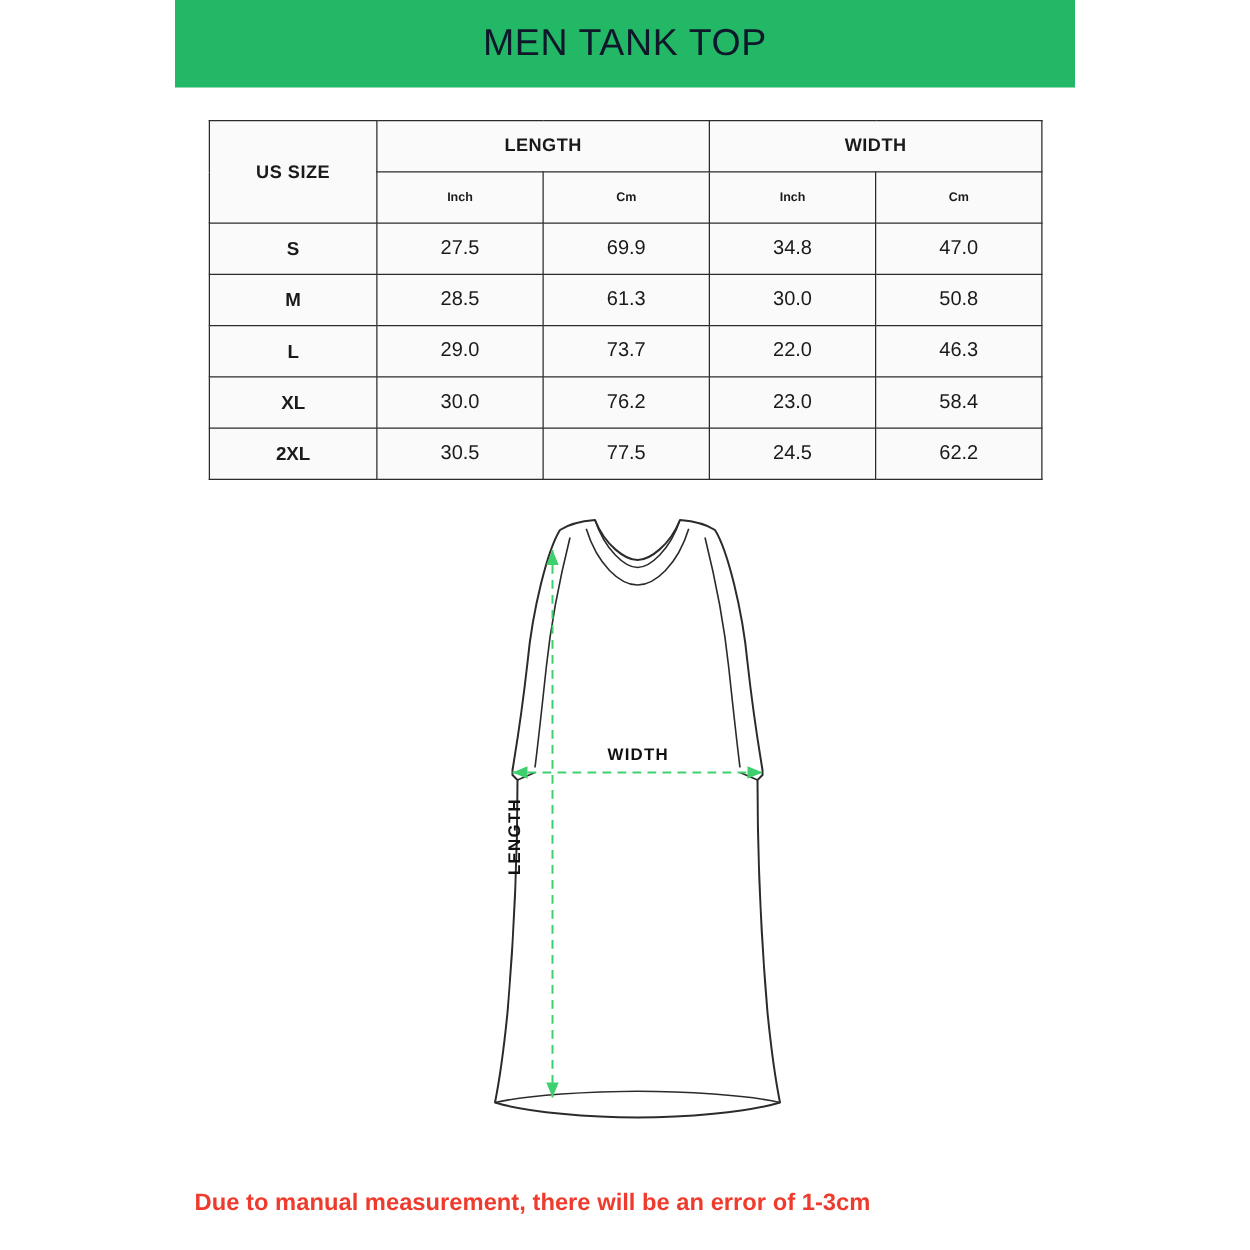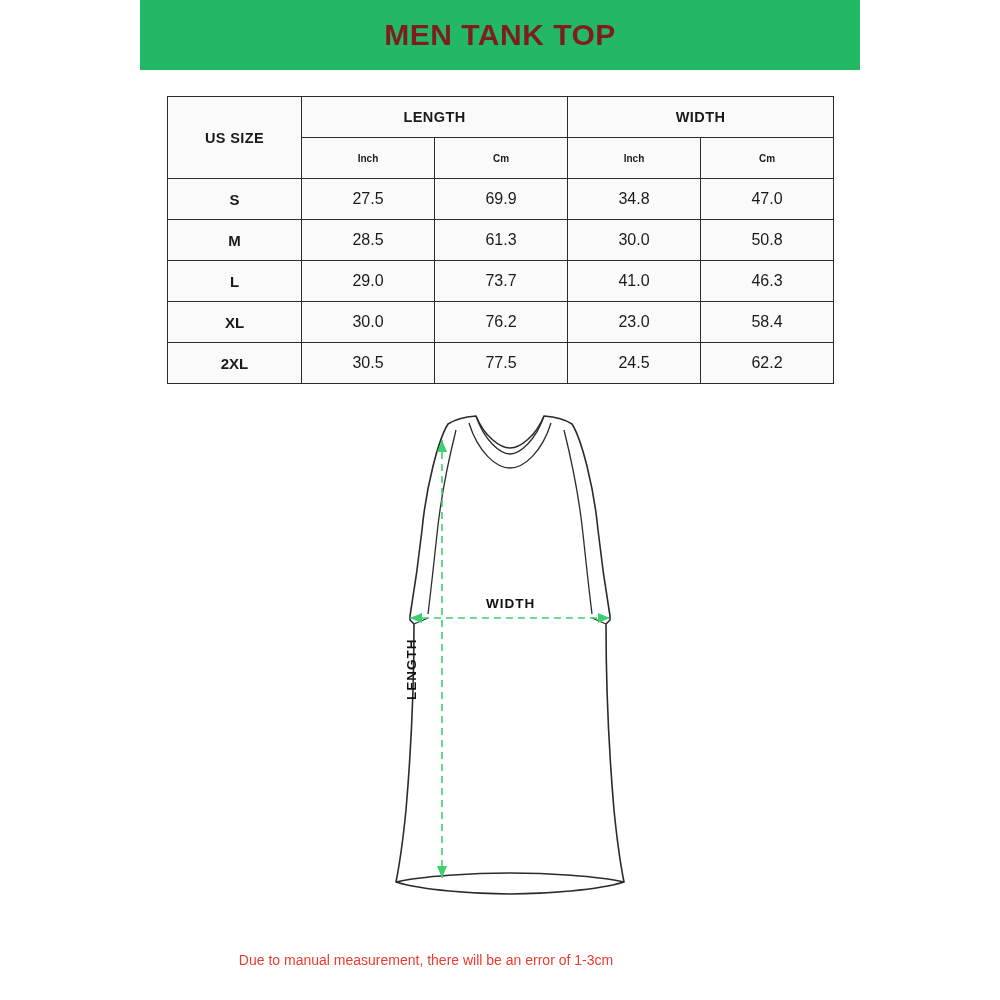--- a/index.html
+++ b/index.html
@@ -22,23 +22,23 @@
     left: 140px;
     top: 0;
     width: 720px;
     height: 70px;
     background: #22b865;
     display: flex;
     align-items: center;
     justify-content: center;
   }
   .header-title {
-    color: #7f1d1d;
+    color: #0f172a;
     font-size: 30px;
-    font-weight: bold;
+    font-weight: normal;
     letter-spacing: 0.5px;
   }
 
   
   .size-table {
     position: absolute;
     left: 167px;
     top: 96px;
     width: 666px;
     border-collapse: collapse;
@@ -99,22 +99,22 @@
   }
 
   
   .footer-note {
     position: absolute;
     left: 0;
     top: 952px;
     width: 852px;
     text-align: center;
     color: #ef3b2d;
-    font-size: 14px;
-    font-weight: normal;
+    font-size: 19px;
+    font-weight: bold;
   }
 </style>
 </head>
 <body>
 
 <div class="header-banner">
   <div class="header-title">MEN TANK TOP</div>
 </div>
 
 <table class="size-table">
@@ -150,21 +150,21 @@
       <td class="sizecell">M</td>
       <td>28.5</td>
       <td>61.3</td>
       <td>30.0</td>
       <td>50.8</td>
     </tr>
     <tr>
       <td class="sizecell">L</td>
       <td>29.0</td>
       <td>73.7</td>
-      <td>41.0</td>
+      <td>22.0</td>
       <td>46.3</td>
     </tr>
     <tr>
       <td class="sizecell">XL</td>
       <td>30.0</td>
       <td>76.2</td>
       <td>23.0</td>
       <td>58.4</td>
     </tr>
     <tr>

